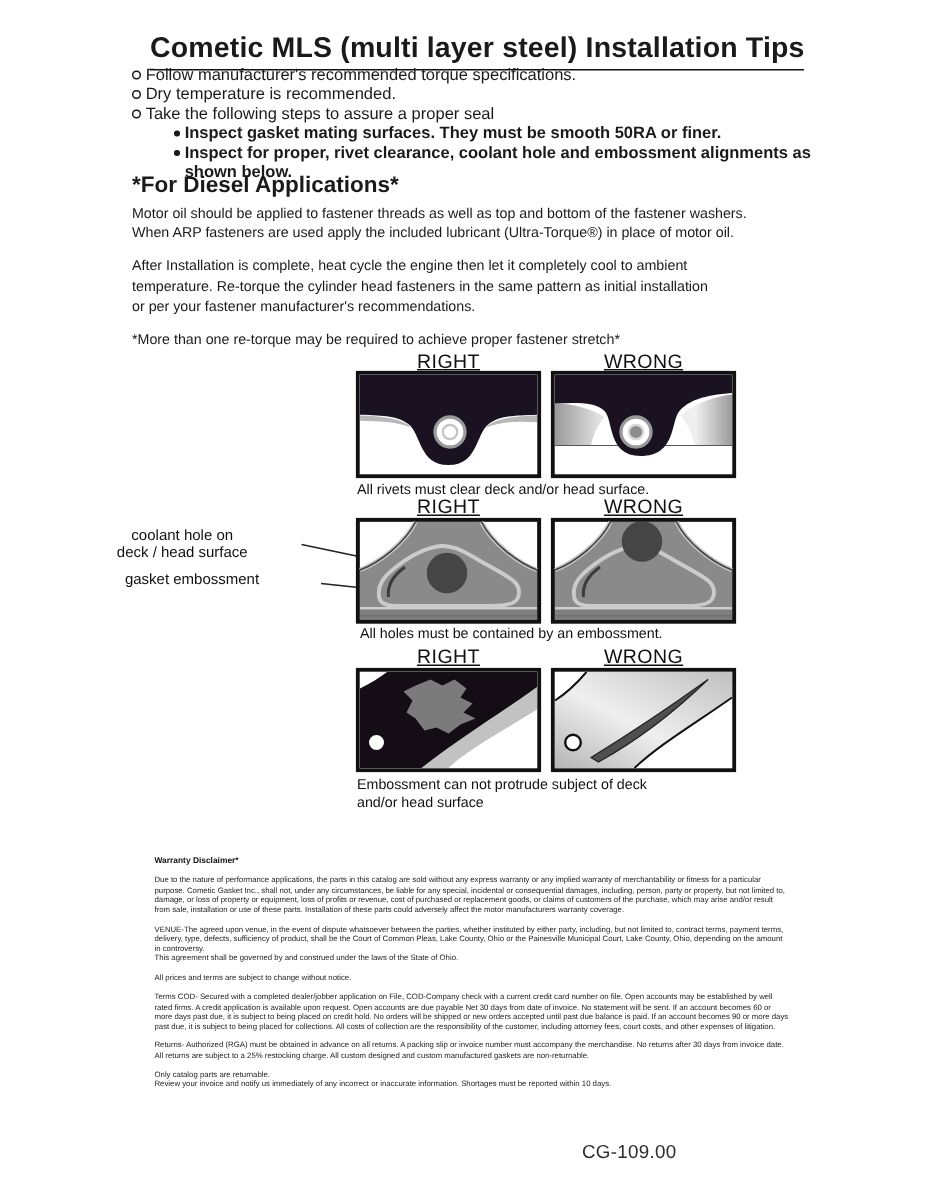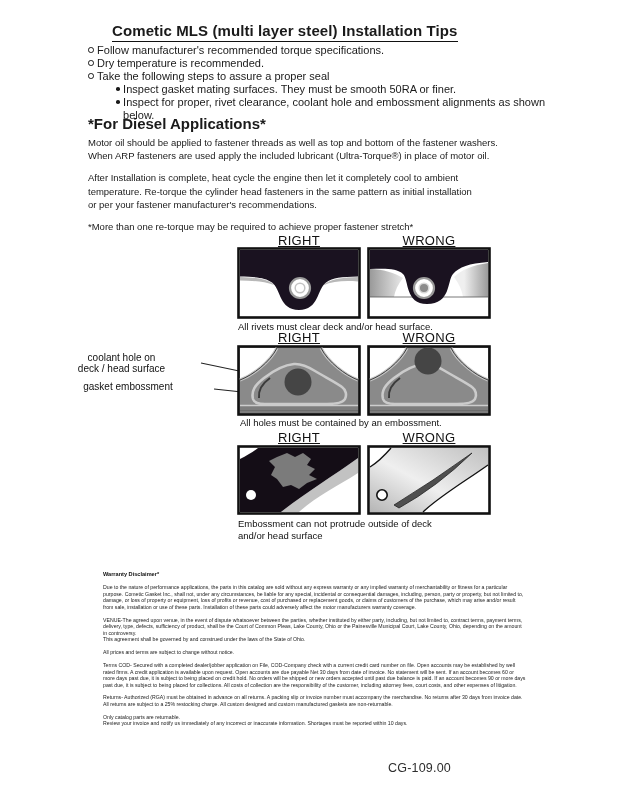--- a/index.html
+++ b/index.html
@@ -7,29 +7,29 @@
     width:618px;height:800px;position:relative;overflow:hidden;
     background:#ffffff;color:#1a1a1a;
     font-family:"Liberation Sans","DejaVu Sans",sans-serif;
     -webkit-font-smoothing:antialiased;
   }
   .abs{position:absolute;}
   .preline{white-space:pre-line;}
 
   
   .title{
-    left:112px;top:22px;width:480px;
-    font-size:15px;font-weight:bold;letter-spacing:.1px;
+    left:100px;top:22px;width:480px;
+    font-size:19px;font-weight:bold;letter-spacing:.1px;
   }
   .title span{border-bottom:1.6px solid #111;padding-bottom:1.5px;display:inline-block;}
 
   
   .bullets{left:88px;top:44px;width:470px;font-size:11px;line-height:13px;}
   .b-row{display:flex;align-items:flex-start;}
-  .b-row.sub{padding-left:28px;}
+  .b-row.sub{padding-left:28px;font-weight:bold;}
   .m-o{flex:0 0 auto;width:3.6px;height:3.6px;border:1px solid #1a1a1a;border-radius:50%;margin:3.2px 3.5px 0 0;}
   .m-dot{flex:0 0 auto;width:3.6px;height:3.6px;background:#1a1a1a;border-radius:50%;margin:4px 3.5px 0 0;}
 
   
   .diesel{left:88px;top:117px;width:460px;font-size:9.5px;line-height:13.2px;}
   .diesel h2{font-size:15px;line-height:13px;margin:0 0 6px 0;}
   .diesel p{margin:0 0 9px 0;}
   .diesel p.note{margin-top:4px;}
 
   
@@ -186,21 +186,21 @@
     </linearGradient>
   </defs>
   <rect x="1.5" y="1.5" width="121" height="67" fill="#ffffff" stroke="#111" stroke-width="2.6"></rect>
   <path d="M24,3 L121,3 L121,20 C97,37 73,51 56,67 L3,67 L3,22 C11,17 18,10 24,3 Z" fill="url(#g3)"></path>
   <path d="M24,3 C18,10 11,17 3,22" stroke="#111" stroke-width="1.3" fill="none"></path>
   <path d="M121,20 C97,37 73,51 56,67" stroke="#111" stroke-width="1.3" fill="none"></path>
   <path d="M27,60 Q66,36 105,8 Q70,42 32,63 Z" fill="#4f4f4f" stroke="#222" stroke-width="0.8"></path>
   <circle cx="15" cy="50" r="5.2" fill="#ffffff" stroke="#111" stroke-width="1.6"></circle>
 </svg>
 
-<div class="abs dg-caption preline" style="left:238px;top:518px;width:300px;">Embossment can not protrude outside of deck
+<div class="abs dg-caption preline" style="left:238px;top:518px;width:300px;">Embossment can not protrude subject of deck
 and/or head surface</div>
 
 <div class="abs legal">
   <h3>Warranty Disclaimer*</h3>
   <p class="preline">Due to the nature of performance applications, the parts in this catalog are sold without any express warranty or any implied warranty of merchantability or fitness for a particular purpose.  Cometic Gasket Inc., shall not, under any circumstances, be liable for any special, incidental or consequential damages, including, person, party or property, but not limited to, damage, or loss of property or equipment, loss of profits or revenue, cost of purchased or replacement goods, or claims of customers of the purchase, which may arise and/or result from sale, installation or use of these parts.  Installation of these parts could adversely affect the motor manufacturers warranty coverage.</p>
   <p class="preline">VENUE-The agreed upon venue, in the event of dispute whatsoever between the parties, whether instituted by either party, including, but not limited to, contract terms, payment terms, delivery, type, defects, sufficiency of product, shall be the Court of Common Pleas, Lake County, Ohio or the Painesville Municipal Court, Lake County, Ohio, depending on the amount in controversy.
 This agreement shall be governed by and construed under the laws of the State of Ohio.</p>
   <p class="preline">All prices and terms are subject to change without notice.</p>
   <p class="preline">Terms COD- Secured with a completed dealer/jobber application on File, COD-Company check with a current credit card number on file.  Open accounts may be established by well rated firms.  A credit application is available upon request.  Open accounts are due payable Net 30 days from date of invoice.  No statement will be sent.  If an account becomes 60 or more days past due, it is subject to being placed on credit hold.  No orders will be shipped or new orders accepted until past due balance is paid.  If an account becomes 90 or more days past due, it is subject to being placed for collections.  All costs of collection are the responsibility of the customer, including attorney fees, court costs, and other expenses of litigation.</p>
   <p class="preline">Returns- Authorized (RGA) must be obtained in advance on all returns.  A packing slip or invoice number must accompany the merchandise.  No returns after 30 days from invoice date.  All returns are subject to a 25% restocking charge.  All custom designed and custom manufactured gaskets are non-returnable.</p>

